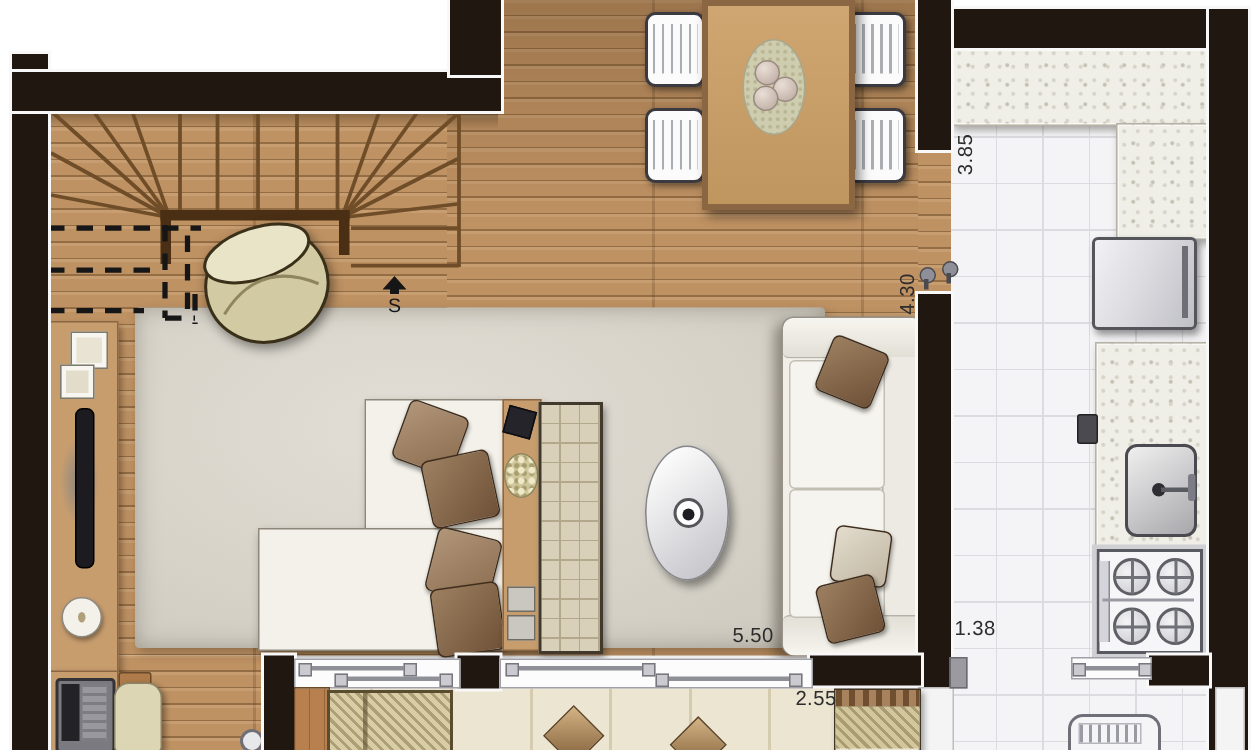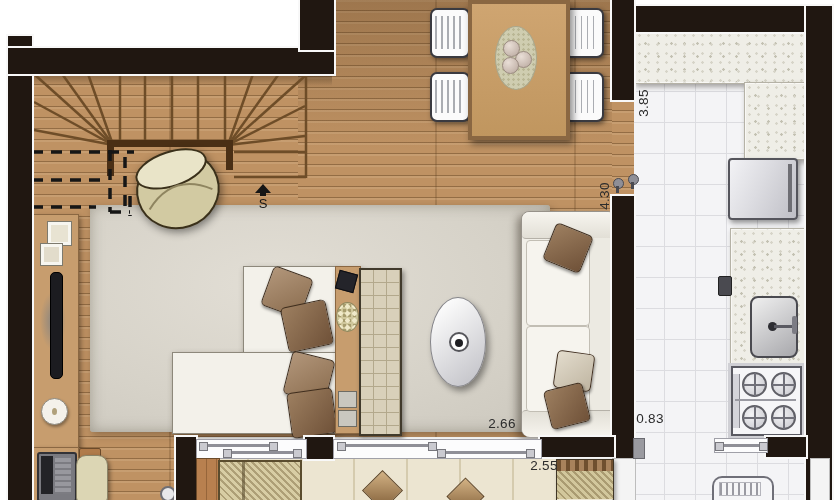--- a/index.html
+++ b/index.html
@@ -266,17 +266,17 @@
   </div>
   <div class="abs towel" style="left:368px;top:476px;width:27px;height:27px;"></div>
   <div class="abs towel" style="left:452px;top:483px;width:25px;height:25px;"></div>
   <div class="abs" style="left:556px;top:459px;width:56px;height:41px;border:1px solid #3f3526;box-shadow:2px 2px 4px rgba(0,0,0,.35);">
     <div class="abs" style="left:0;top:0;width:56px;height:11px;background:repeating-linear-gradient(90deg,#6f4f2f 0 4px,#a8825c 4px 9px);border-bottom:1px solid #4a3520;"></div>
     <div class="abs" style="left:0;top:11px;width:56px;height:28px;background-color:#d2c79c;background-image:repeating-linear-gradient(45deg, rgba(110,90,50,.4) 0 2px, transparent 2px 5px);"></div>
   </div>
 
   <div class="dim vdim" style="left:622px;top:95px;width:44px;height:16px;">3.85</div>
   <div class="dim vdim" style="left:583px;top:188px;width:44px;height:16px;">4.30</div>
-  <div class="dim" style="left:480px;top:416px;width:44px;height:16px;">2.66</div>
+  <div class="dim" style="left:480px;top:416px;width:44px;height:16px;">5.50</div>
   <div class="dim" style="left:522px;top:458px;width:44px;height:16px;">2.55</div>
-  <div class="dim" style="left:628px;top:411px;width:44px;height:16px;">0.83</div>
+  <div class="dim" style="left:628px;top:411px;width:44px;height:16px;">1.38</div>
 
 </div>
 
 </body></html>

